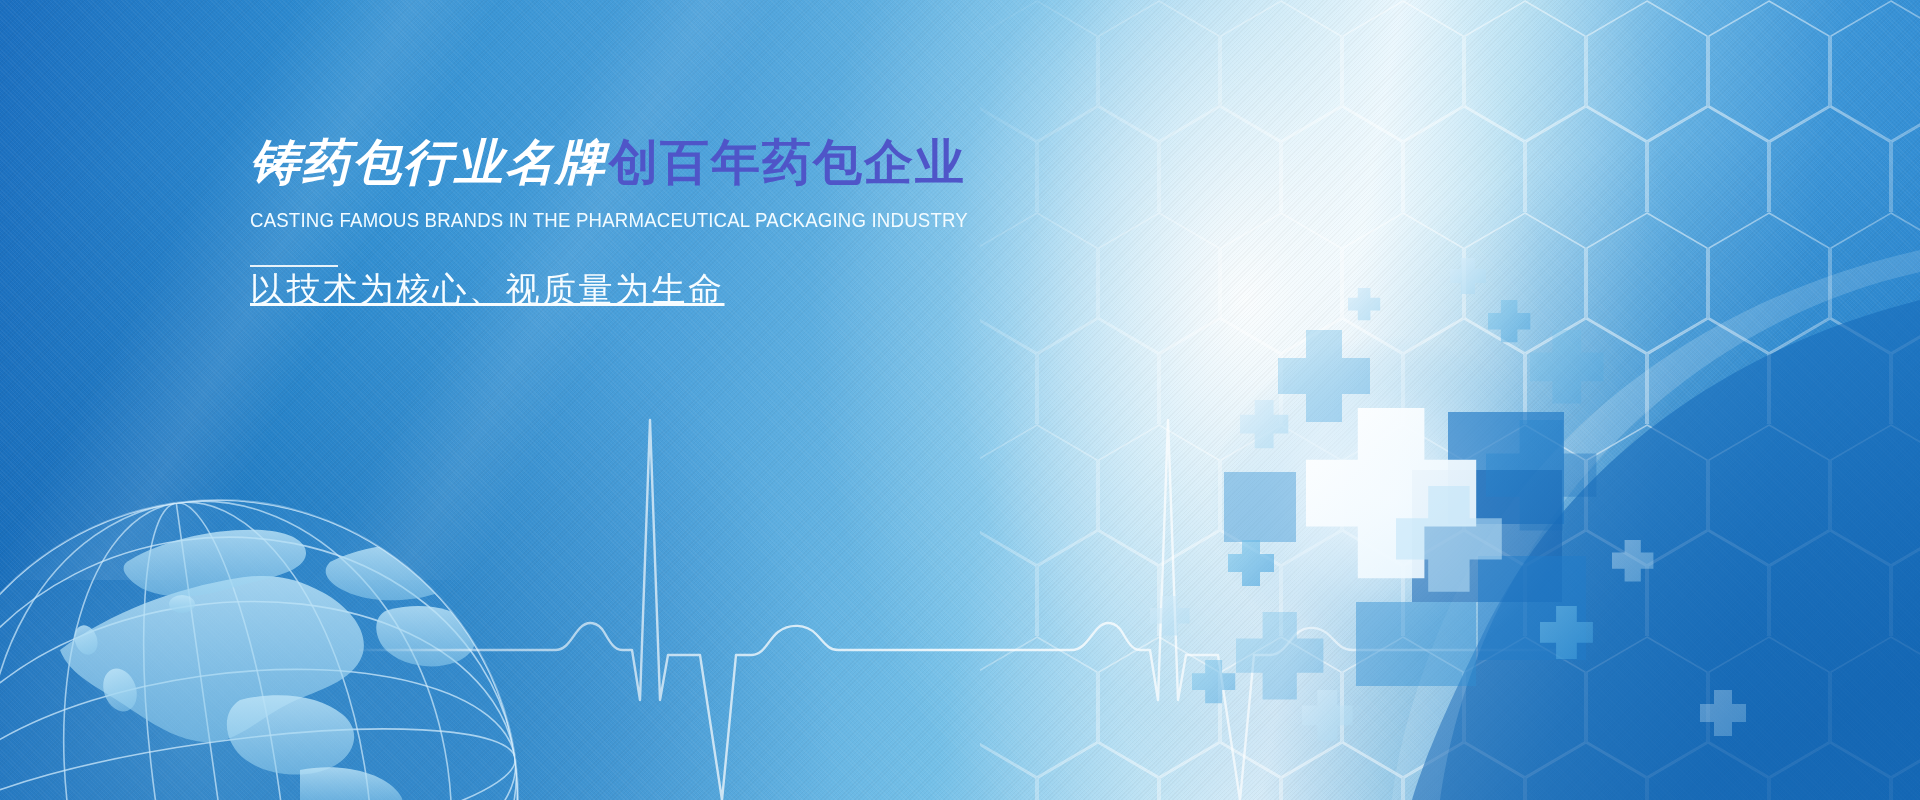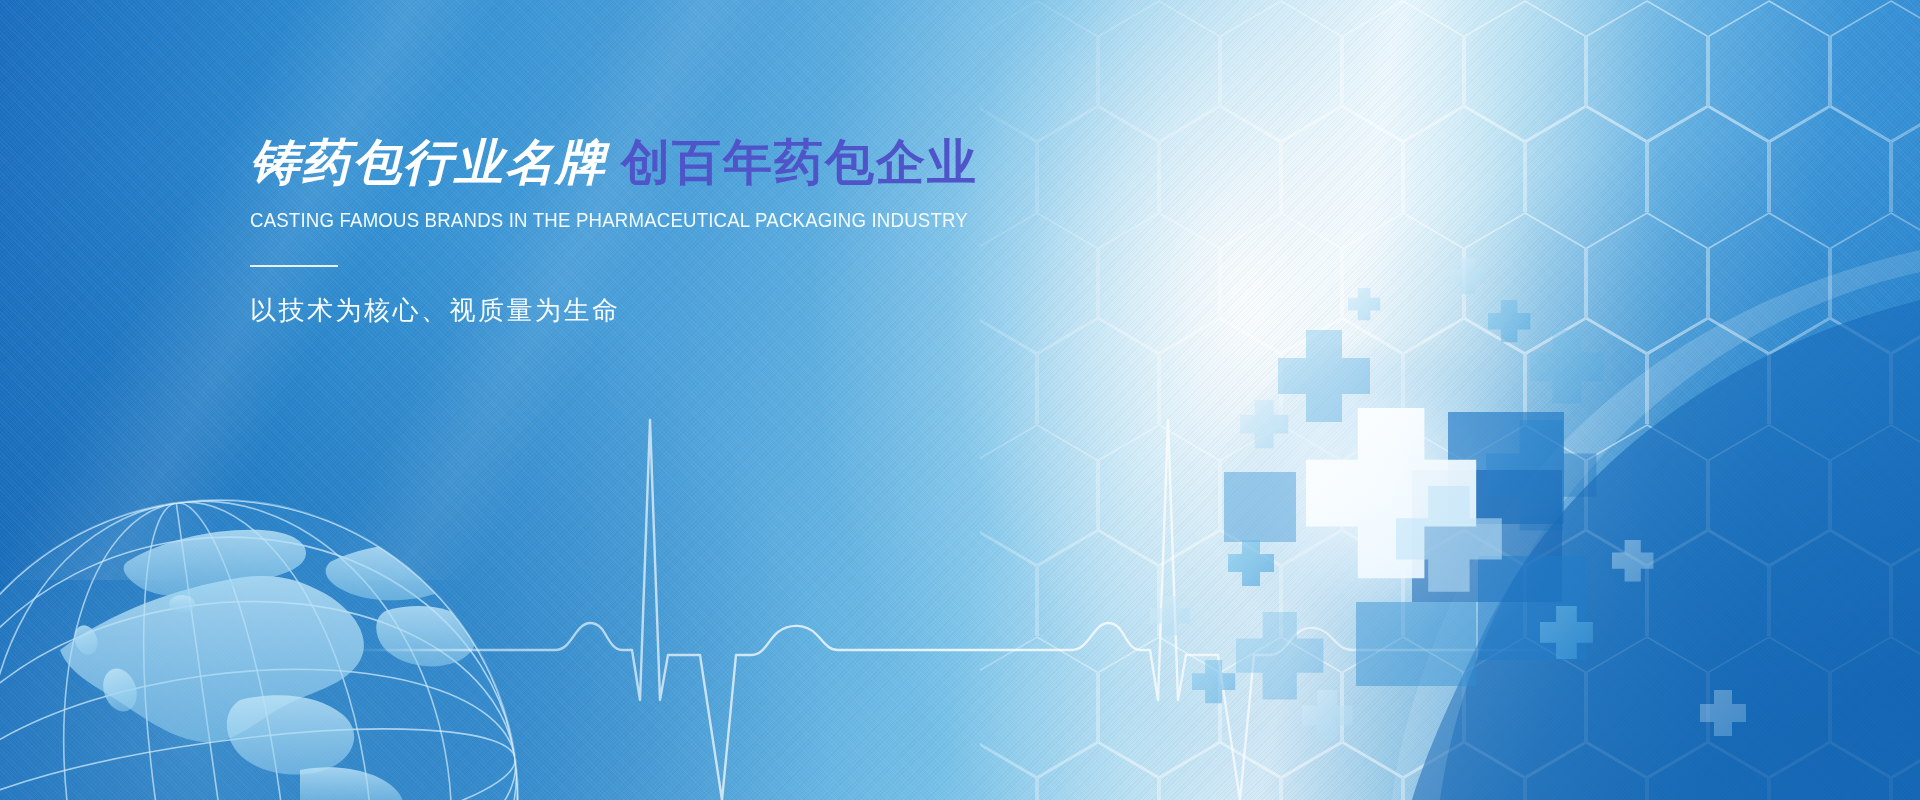--- a/index.html
+++ b/index.html
@@ -35,42 +35,42 @@
     pointer-events:none;
   }
 
   svg.layer { position:absolute; inset:0; width:1920px; height:800px; pointer-events:none; }
 
   
   #copy { position:absolute; left:250px; top:136px; width:820px; }
 
   .headline { font-size:49px; line-height:1.08; letter-spacing:2px; font-weight:700; white-space:nowrap; }
   .headline .cn-white { color:#ffffff;font-style:italic; }
-  .headline .cn-purple { color:#4f55c8; margin-left:14px; }
+  .headline .cn-purple { color:#4f55c8; margin-left:2px; }
 
   .eyebrow {
     margin-top:20px;
     font-size:19.5px;
     letter-spacing:0.2px;
     color:#f2fbff;
     font-weight:400;
     white-space:nowrap;
     font-family:"Liberation Sans", sans-serif;
     transform:scaleX(0.955);
     transform-origin:left center;
   }
 
   .rule { margin-top:33px; width:88px; height:2px; background:rgba(255,255,255,0.88); }
 
   .tagline {
-    margin-top:26px;
-    font-size:26px;
+    font-size:34px;
     letter-spacing:2.5px;
     color:#f6fcff;
     white-space:nowrap;
+    text-decoration:underline;
   }
 </style>
 </head>
 <body>
 
 <div id="banner">
 
   <div class="texture"></div>
   <div class="sweep"></div>
 

